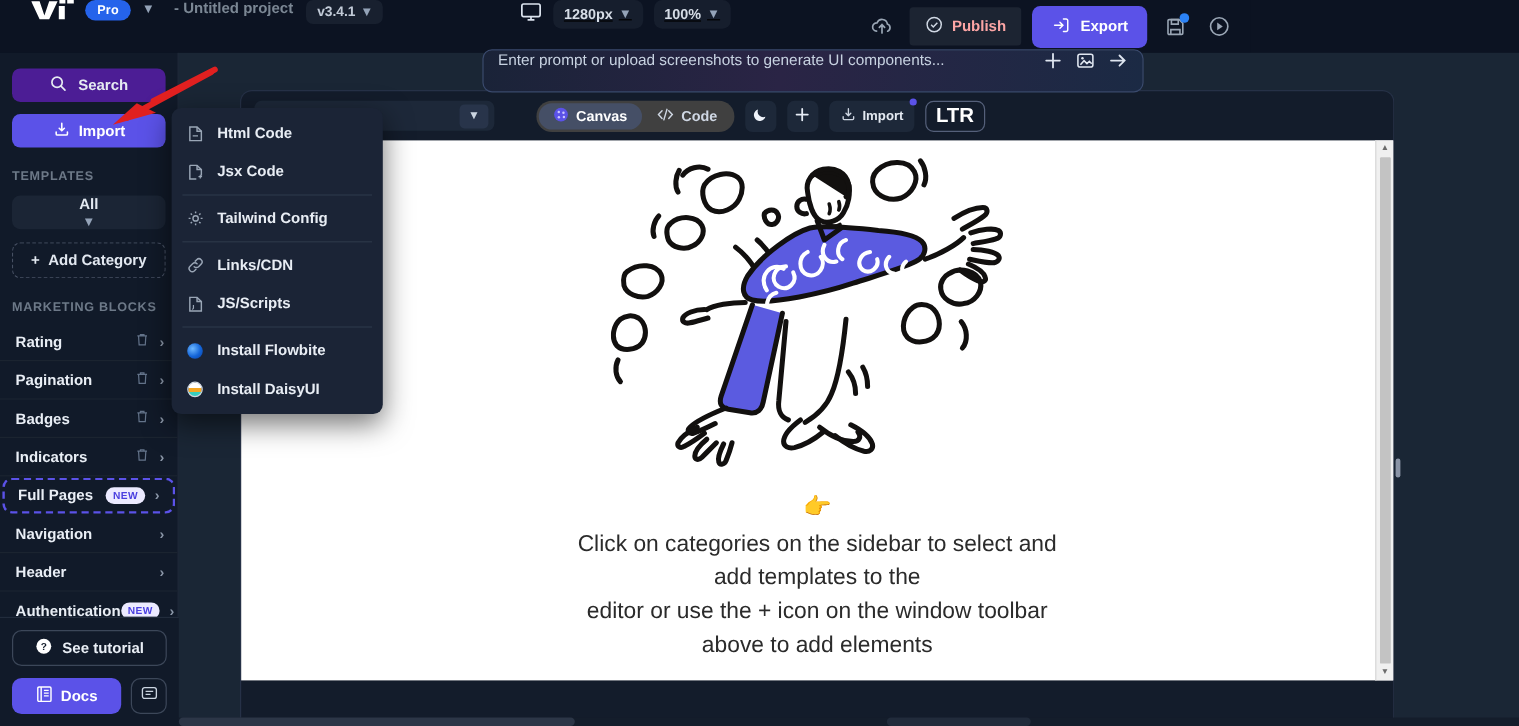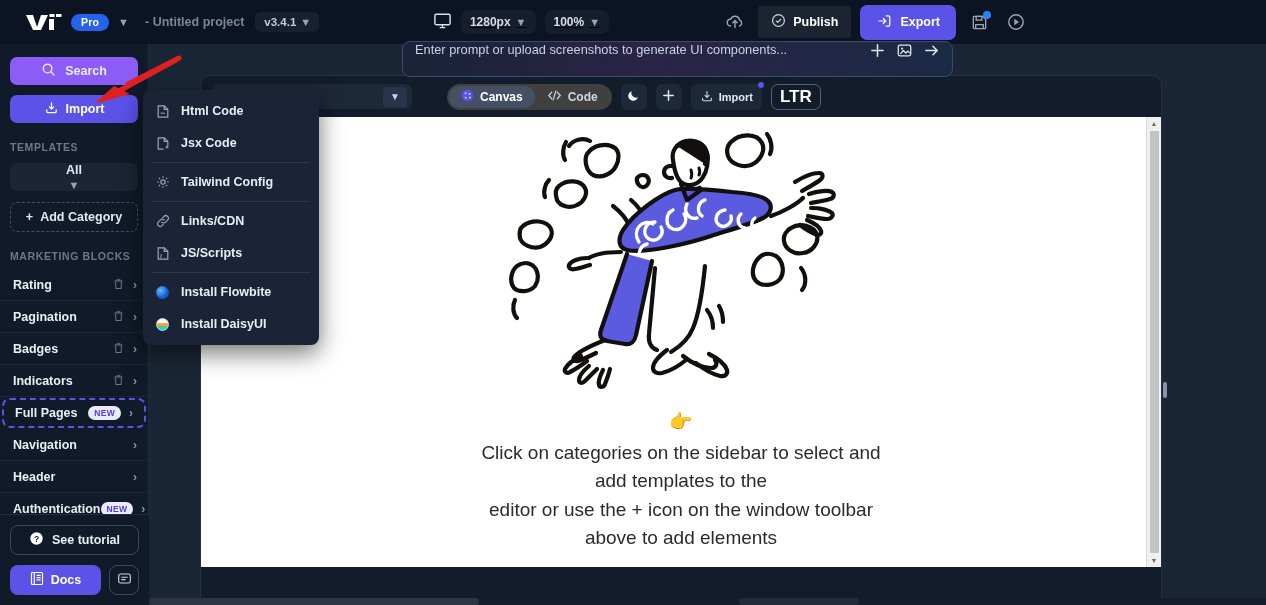--- a/index.html
+++ b/index.html
@@ -8,21 +8,21 @@
     background: #0c1322;
     font-family: "Liberation Sans", sans-serif;
     overflow: hidden;
   }
   body { position: relative; }
 
   
   #topbar {
     position: absolute; left: 0; top: 0; width: 1042px; height: 44px;
     background: #0c1322;
-    display: flex; align-items: center;
+    display: flex; align-items: flex-start;
   }
   #logo-group { display: flex; align-items: center; gap: 9px; margin-left: 26px; }
   .vi-logo { display: block; }
   .pro-badge {
     background: #2563eb; color: #fff; font-size: 10.5px; font-weight: bold;
     border-radius: 10px; padding: 2.5px 10px; letter-spacing: .2px;
   }
   .chev { color: #94a3b8; font-size: 11px; line-height: 1; }
   #project-title {
     margin-left: 16px; color: #7b8794; font-size: 12.5px; font-weight: bold;
@@ -45,41 +45,41 @@
   }
   #topbar-right {
     position: absolute; right: 12px; top: 0; height: 44px;
     display: flex; align-items: center; gap: 9px;
   }
   .tb-icon-btn {
     width: 28px; height: 28px; display: flex; align-items: center; justify-content: center;
     color: #9aa6b5; position: relative;
   }
   #publish-btn {
-    background: #1c2432; color: #ffffff; font-size: 12.5px; font-weight: bold;
+    background: #1c2432; color: #fca5a5; font-size: 12.5px; font-weight: bold;
     border-radius: 3px; padding: 7px 13px; display: flex; align-items: center; gap: 7px;
     border: none;
   }
   #export-btn {
     background: #5b52e8; color: #fff; font-size: 12.5px; font-weight: bold;
     border-radius: 7px; padding: 8px 16px; display: flex; align-items: center; gap: 8px;
     border: none;
   }
   .blue-dot {
     position: absolute; right: 2px; top: 3px; width: 8px; height: 8px;
     border-radius: 50%; background: #2b82f6;
   }
 
   
   #sidebar {
     position: absolute; left: 0; top: 44px; width: 149px; height: 561px;
     background: #111a29; border-right: 1px solid #222c3c;
   }
   #search-btn {
-    margin: 13px 10px 0 10px; height: 28px; background: #8b5cf6;
+    margin: 13px 10px 0 10px; height: 28px; background: #4c1d95;
     border-radius: 7px; display: flex; align-items: center; justify-content: center;
     gap: 9px; color: #e6ebf2; font-size: 12.5px; font-weight: bold;
   }
   #import-btn {
     margin: 10px 10px 0 10px; height: 28px; background: #5b52e8;
     border-radius: 7px; display: flex; align-items: center; justify-content: center;
     gap: 7px; color: #fff; font-size: 12.5px; font-weight: bold;
   }
   .section-label {
     color: #6d7988; font-size: 10.5px; font-weight: bold; letter-spacing: .6px;

